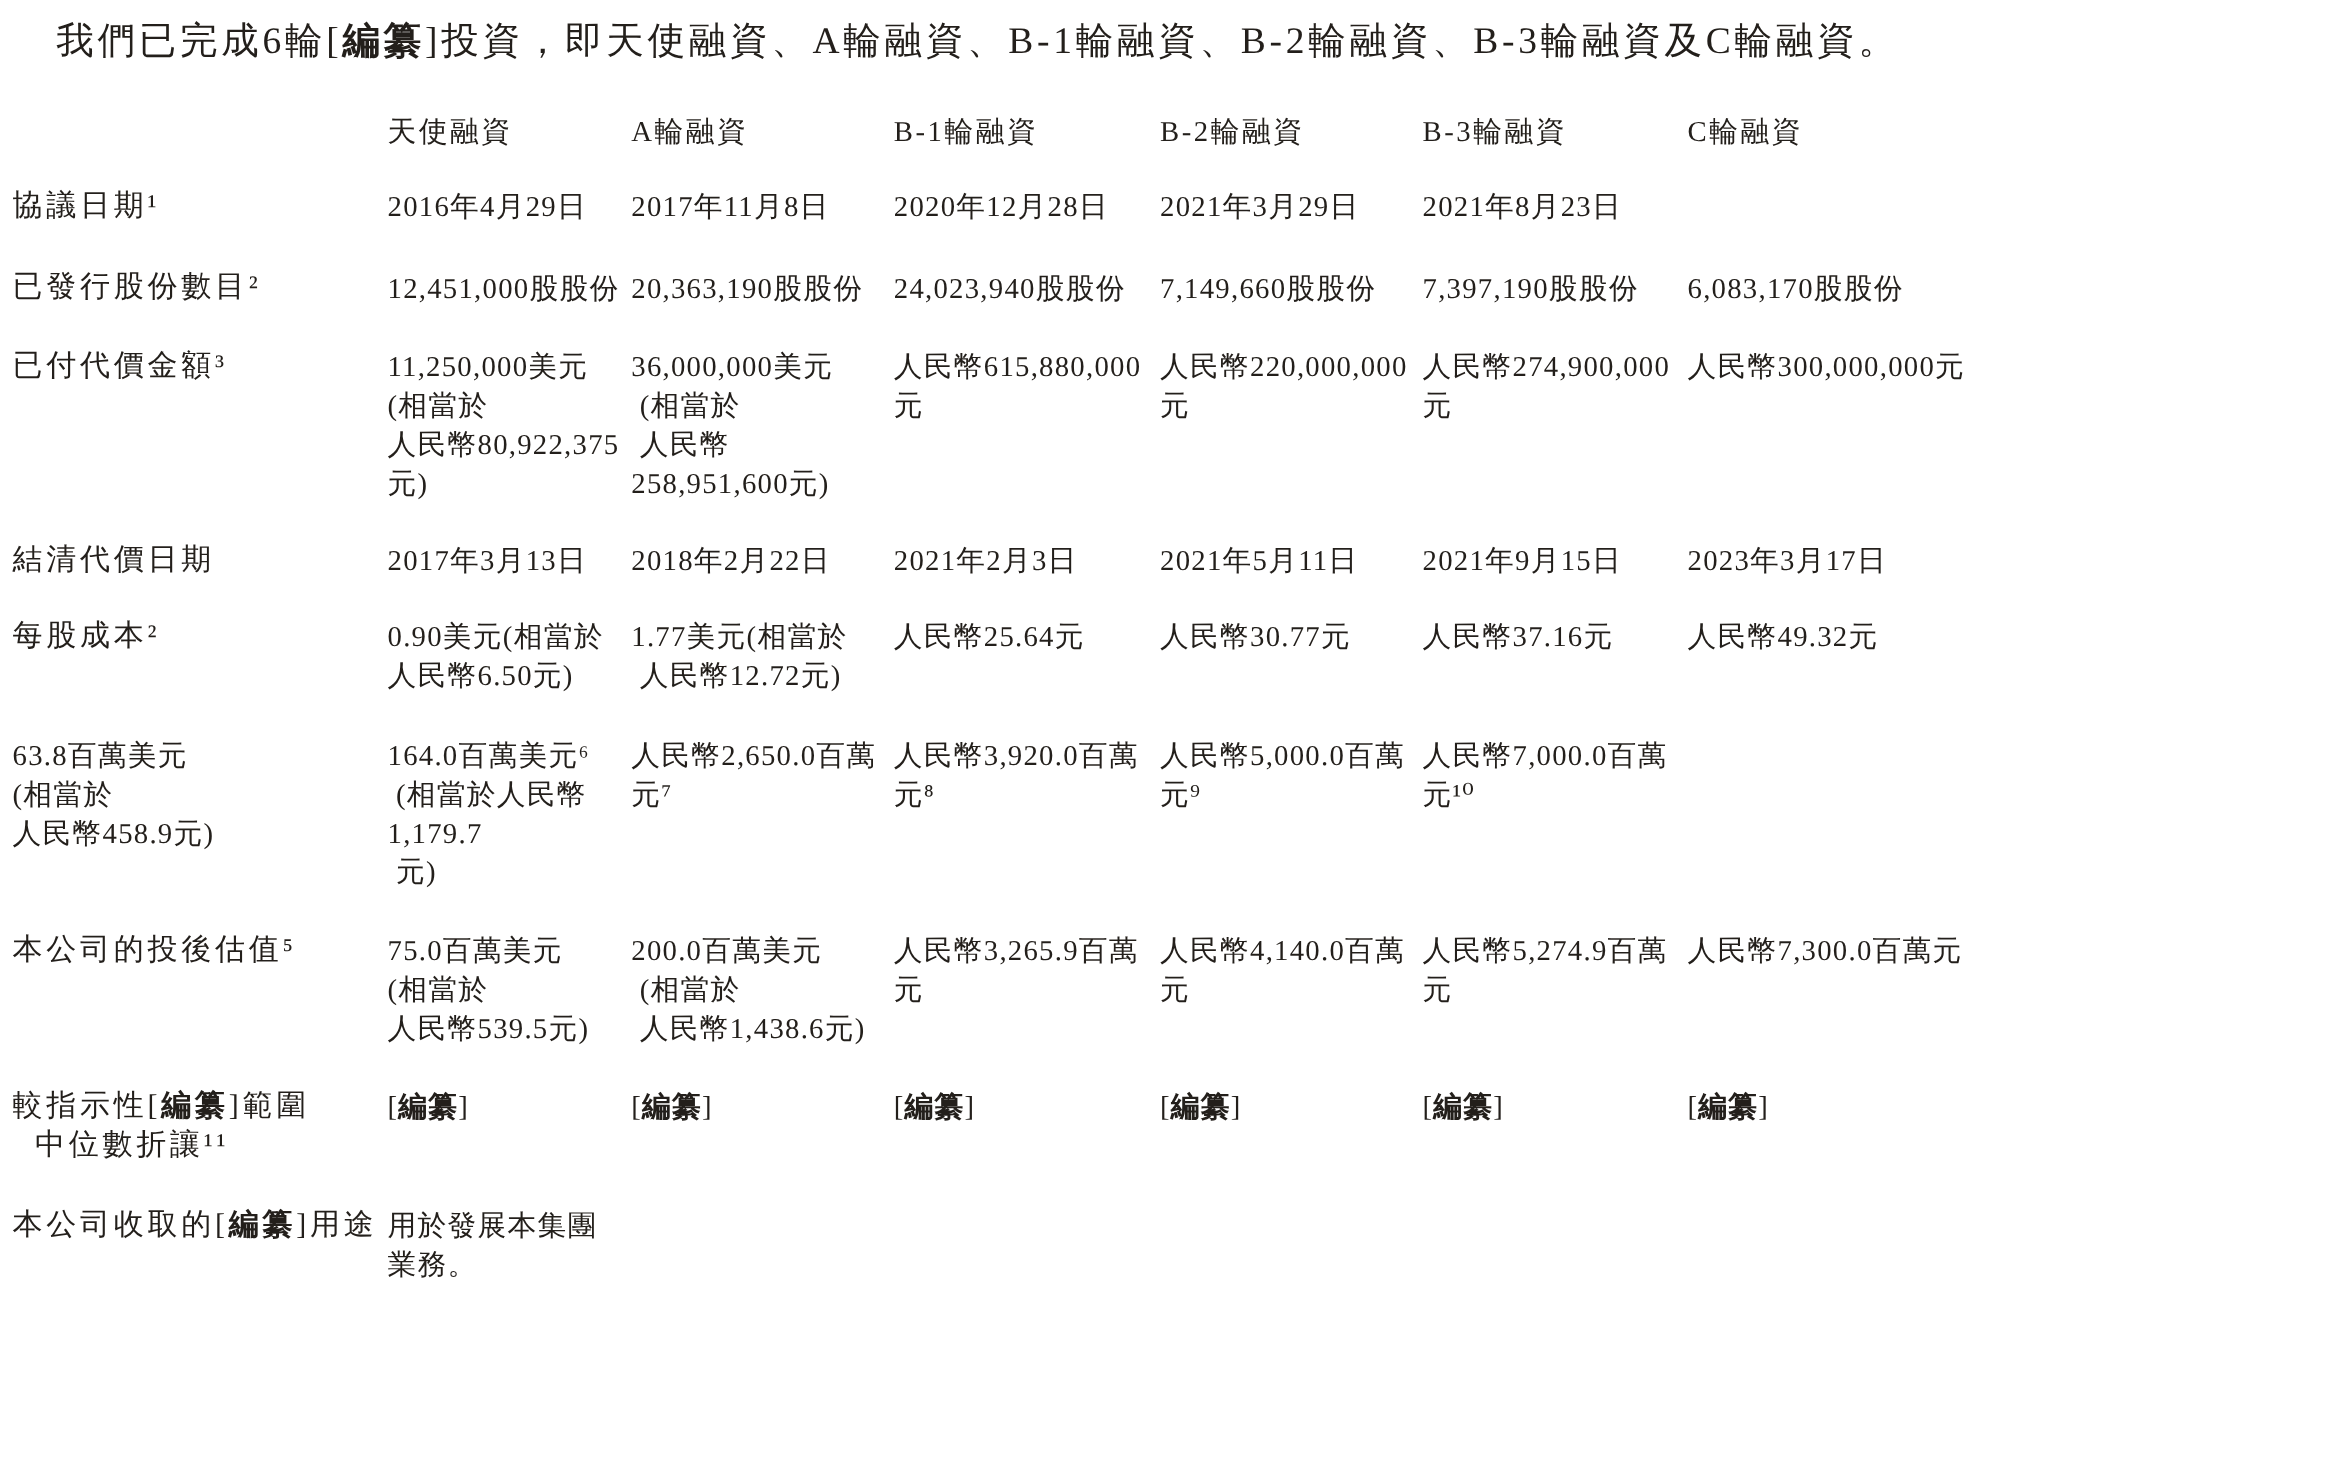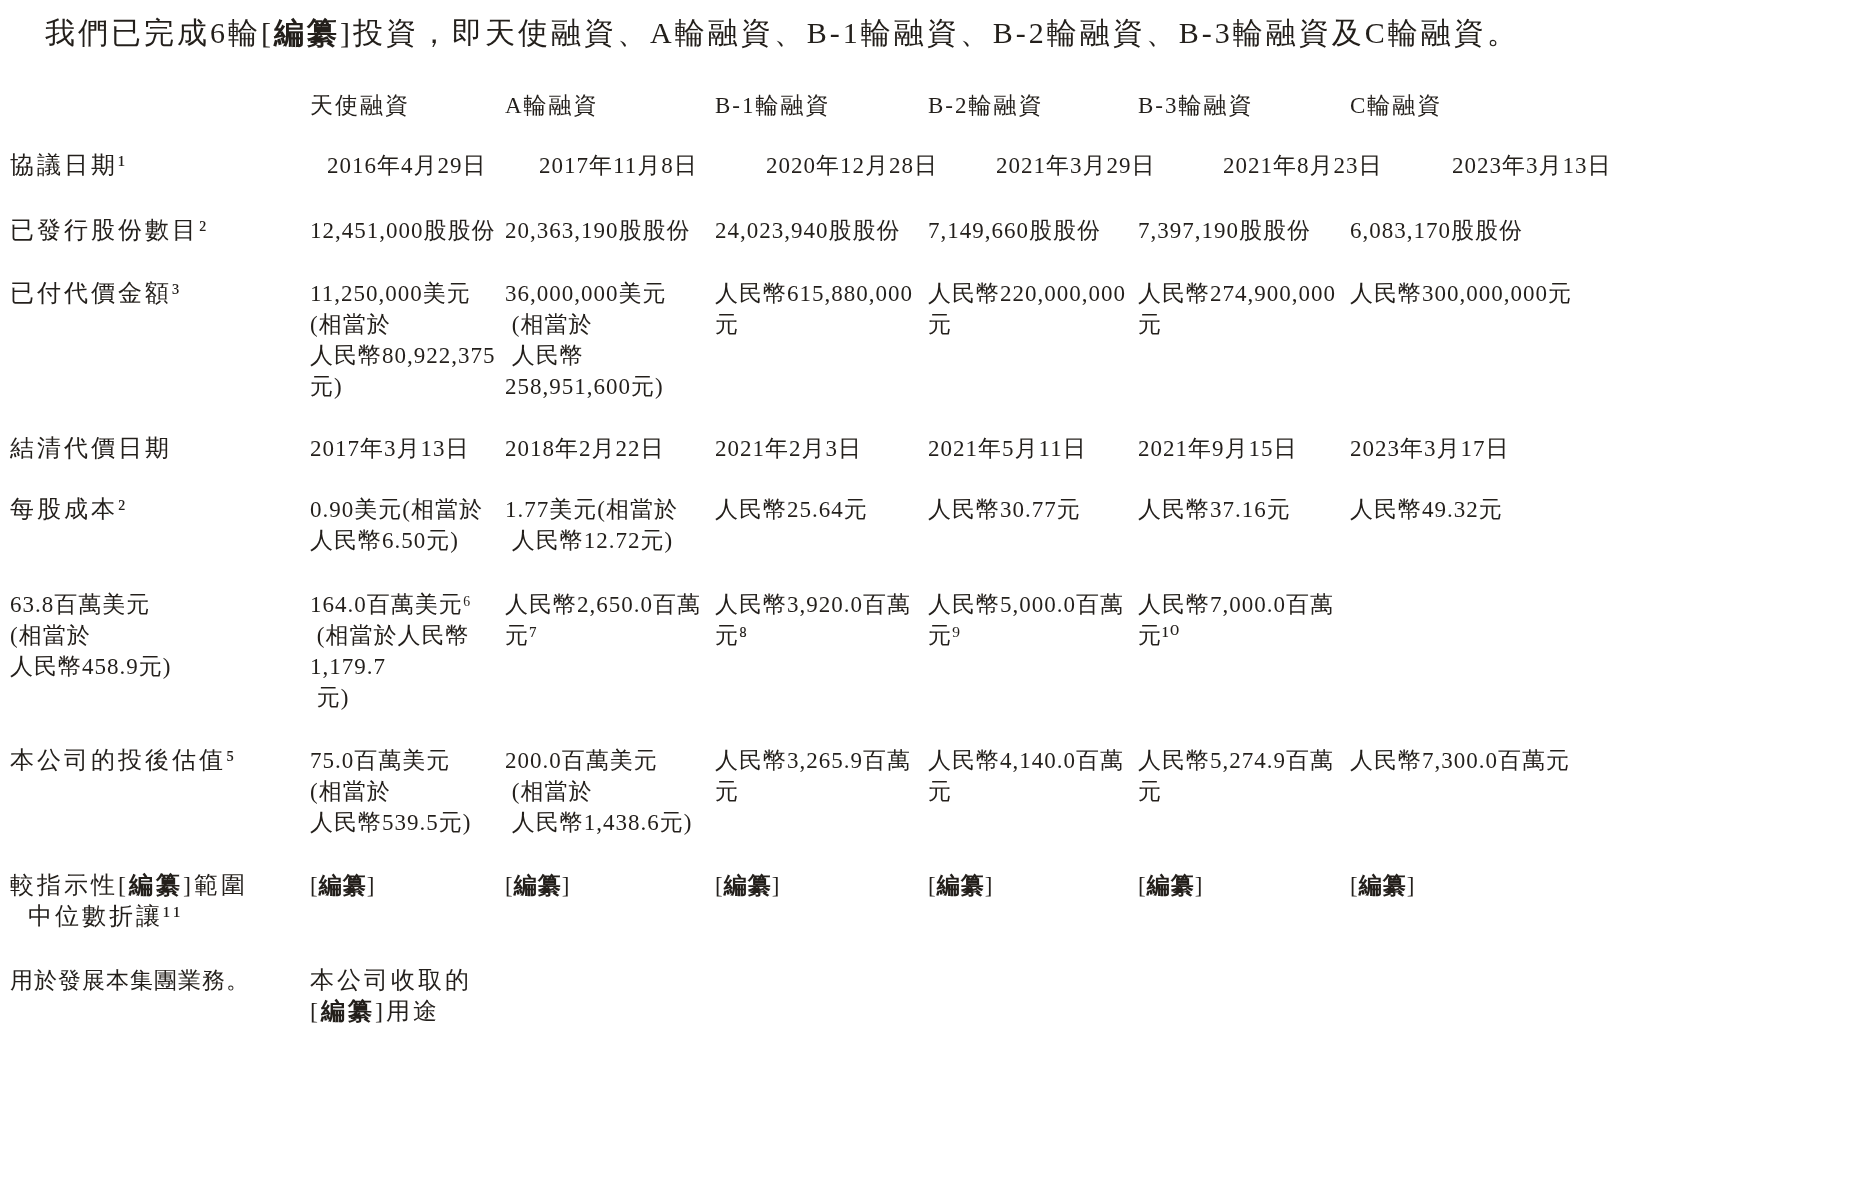--- a/index.html
+++ b/index.html
@@ -40,21 +40,21 @@
   .lbl {
     font-size: 24px;
     letter-spacing: 3px;
   }
   .hdr {
     font-weight: normal;
     font-size: 23px;
     letter-spacing: 2px;
   }
   .row-header { margin-top: 38px; }
-  .m29 { margin-top: 29px; gap: 17px; }
+  .m29 { margin-top: 29px; }
   .m30 { margin-top: 30px; }
   .m31 { margin-top: 31px; }
   .m32 { margin-top: 32px; }
   .m33 { margin-top: 33px; }
   .m34 { margin-top: 34px; }
   b { font-weight: bold; }
 </style>
 </head>
 <body>
 
@@ -72,21 +72,20 @@
     <div class="c hdr">C輪融資</div>
   </div>
 
   <div class="trow m29">
     <div class="c lbl">協議日期¹</div>
     <div class="c">2016年4月29日</div>
     <div class="c">2017年11月8日</div>
     <div class="c">2020年12月28日</div>
     <div class="c">2021年3月29日</div>
     <div class="c">2021年8月23日</div>
-    <div class="c">2023年3月13日</div>
   </div>
 
   <div class="trow m34">
     <div class="c lbl">已發行股份數目²</div>
     <div class="c">12,451,000股股份</div>
     <div class="c">20,363,190股股份</div>
     <div class="c">24,023,940股股份</div>
     <div class="c">7,149,660股股份</div>
     <div class="c">7,397,190股股份</div>
     <div class="c">6,083,170股股份</div>
@@ -160,22 +159,22 @@
   中位數折讓¹¹</div>
     <div class="c">[<b>編纂</b>]</div>
     <div class="c">[<b>編纂</b>]</div>
     <div class="c">[<b>編纂</b>]</div>
     <div class="c">[<b>編纂</b>]</div>
     <div class="c">[<b>編纂</b>]</div>
     <div class="c">[<b>編纂</b>]</div>
   </div>
 
   <div class="trow m33">
+    <div class="c lbl">本公司收取的[<b>編纂</b>]用途</div>
     <div class="c">用於發展本集團業務。</div>
-    <div class="c lbl">本公司收取的[<b>編纂</b>]用途</div>
     <div class="c"></div>
     <div class="c"></div>
     <div class="c"></div>
     <div class="c"></div>
     <div class="c"></div>
   </div>
 
 </div>
 
 </body></html>

